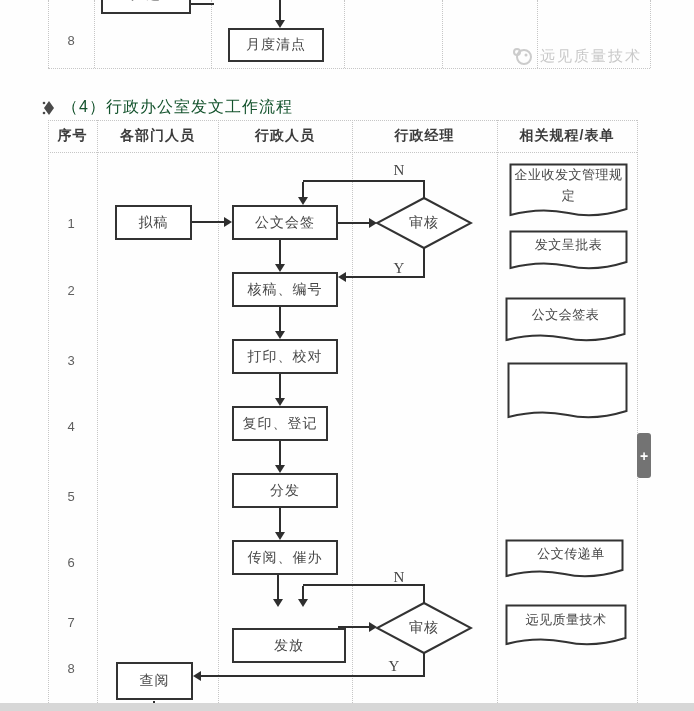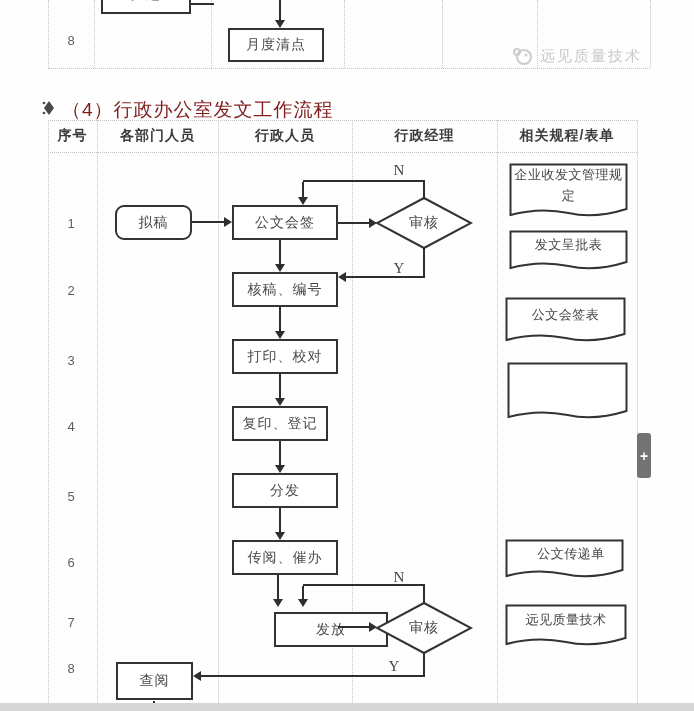--- a/index.html
+++ b/index.html
@@ -15,21 +15,21 @@
   .lbl{position:absolute;transform:translate(-50%,-50%);font-family:"Liberation Serif","DejaVu Serif",serif;
        font-size:15px;color:#454545;}
   .rowno{position:absolute;transform:translate(-50%,-50%);font-size:13px;color:#5f5f5f;}
   .hdr{position:absolute;transform:translate(-50%,-50%);font-size:14px;font-weight:bold;color:#3c3c3c;letter-spacing:1px;white-space:nowrap;}
   .dia{position:absolute;}
   .dia span{position:absolute;left:0;top:0;width:100%;height:100%;display:flex;align-items:center;justify-content:center;
        font-size:14px;color:#474747;letter-spacing:1px;}
   .doc{position:absolute;}
   .doc span{position:absolute;left:4px;right:4px;top:0;display:flex;align-items:center;justify-content:center;
        text-align:center;font-size:13px;color:#474747;line-height:1.55;letter-spacing:0.5px;}
-  #title{position:absolute;left:62px;top:97px;font-size:19px;color:#7f1d1d;letter-spacing:1px;}
+  #title{position:absolute;left:62px;top:97px;font-size:16px;color:#14532d;letter-spacing:1px;}
   #title-bullet{position:absolute;left:42px;top:100px;}
   #watermark{position:absolute;left:512px;top:46px;display:flex;align-items:center;gap:6px;}
   #watermark .wm-text{font-size:15px;color:#c9c9c9;letter-spacing:2px;text-align:center;}
   #plus-btn{position:absolute;left:637px;top:433px;width:14px;height:45px;background:#737373;
        border-radius:3px;color:#fff;display:flex;align-items:center;justify-content:center;
        font-size:14px;font-weight:bold;cursor:pointer;}
   #bottom-bar{position:absolute;left:0;top:703px;width:694px;height:8px;background:#d7d7d7;}
   .cutbox{position:absolute;border:2px solid #333;background:#fff;display:flex;align-items:center;
        justify-content:center;font-size:14px;color:#474747;letter-spacing:1px;box-sizing:border-box;}
 </style>
@@ -83,28 +83,28 @@
       <div class="rowno" style="left: 71px; top: 223px;">1</div>
       <div class="rowno" style="left: 71px; top: 290px;">2</div>
       <div class="rowno" style="left: 71px; top: 360px;">3</div>
       <div class="rowno" style="left: 71px; top: 426px;">4</div>
       <div class="rowno" style="left: 71px; top: 496px;">5</div>
       <div class="rowno" style="left: 71px; top: 562px;">6</div>
       <div class="rowno" style="left: 71px; top: 622px;">7</div>
       <div class="rowno" style="left: 71px; top: 668px;">8</div>
     </div>
   <div id="flow-layer">
-      <div class="node" style="left: 115px; top: 205px; width: 77px; height: 35px; border-radius: 9px;">拟稿</div>
+      <div class="node" style="left: 115px; top: 205px; width: 77px; height: 35px;">拟稿</div>
       <div class="node" style="left: 232px; top: 205px; width: 106px; height: 35px;">公文会签</div>
       <div class="node" style="left: 232px; top: 272px; width: 106px; height: 35px;">核稿、编号</div>
       <div class="node" style="left: 232px; top: 339px; width: 106px; height: 35px;">打印、校对</div>
       <div class="node" style="left: 232px; top: 406px; width: 96px; height: 35px;">复印、登记</div>
       <div class="node" style="left: 232px; top: 473px; width: 106px; height: 35px;">分发</div>
       <div class="node" style="left: 232px; top: 540px; width: 106px; height: 35px;">传阅、催办</div>
-      <div class="node" style="left: 232px; top: 612px; width: 114px; height: 35px; margin-left: 42px;">发放</div>
+      <div class="node" style="left: 232px; top: 628px; width: 114px; height: 35px;">发放</div>
       <div class="node" style="left: 116px; top: 662px; width: 77px; height: 38px;">查阅</div>
       <div class="dia" style="left: 375px; top: 196px; width: 98px; height: 54px;"><svg width="98" height="54">
           <polygon points="49,2 96,27 49,52 2,27" fill="#fff" stroke="#333333" stroke-width="2"></polygon>
         </svg><span>审核</span></div>
       <div class="dia" style="left: 375px; top: 601px; width: 98px; height: 54px;"><svg width="98" height="54">
           <polygon points="49,2 96,27 49,52 2,27" fill="#fff" stroke="#333333" stroke-width="2"></polygon>
         </svg><span>审核</span></div>
       <div class="doc" style="left: 509px; top: 163px; width: 119px; height: 59px;"><svg width="119" height="59">
           <path d="M1.5,1.5 H117.5 V46 Q85.67999999999999,56 59.5,50 Q30.94,44 1.5,52 Z" fill="#fff" stroke="#333333" stroke-width="2"></path>
         </svg><span style="height: 45px;">企业收发文管理规定</span></div>

